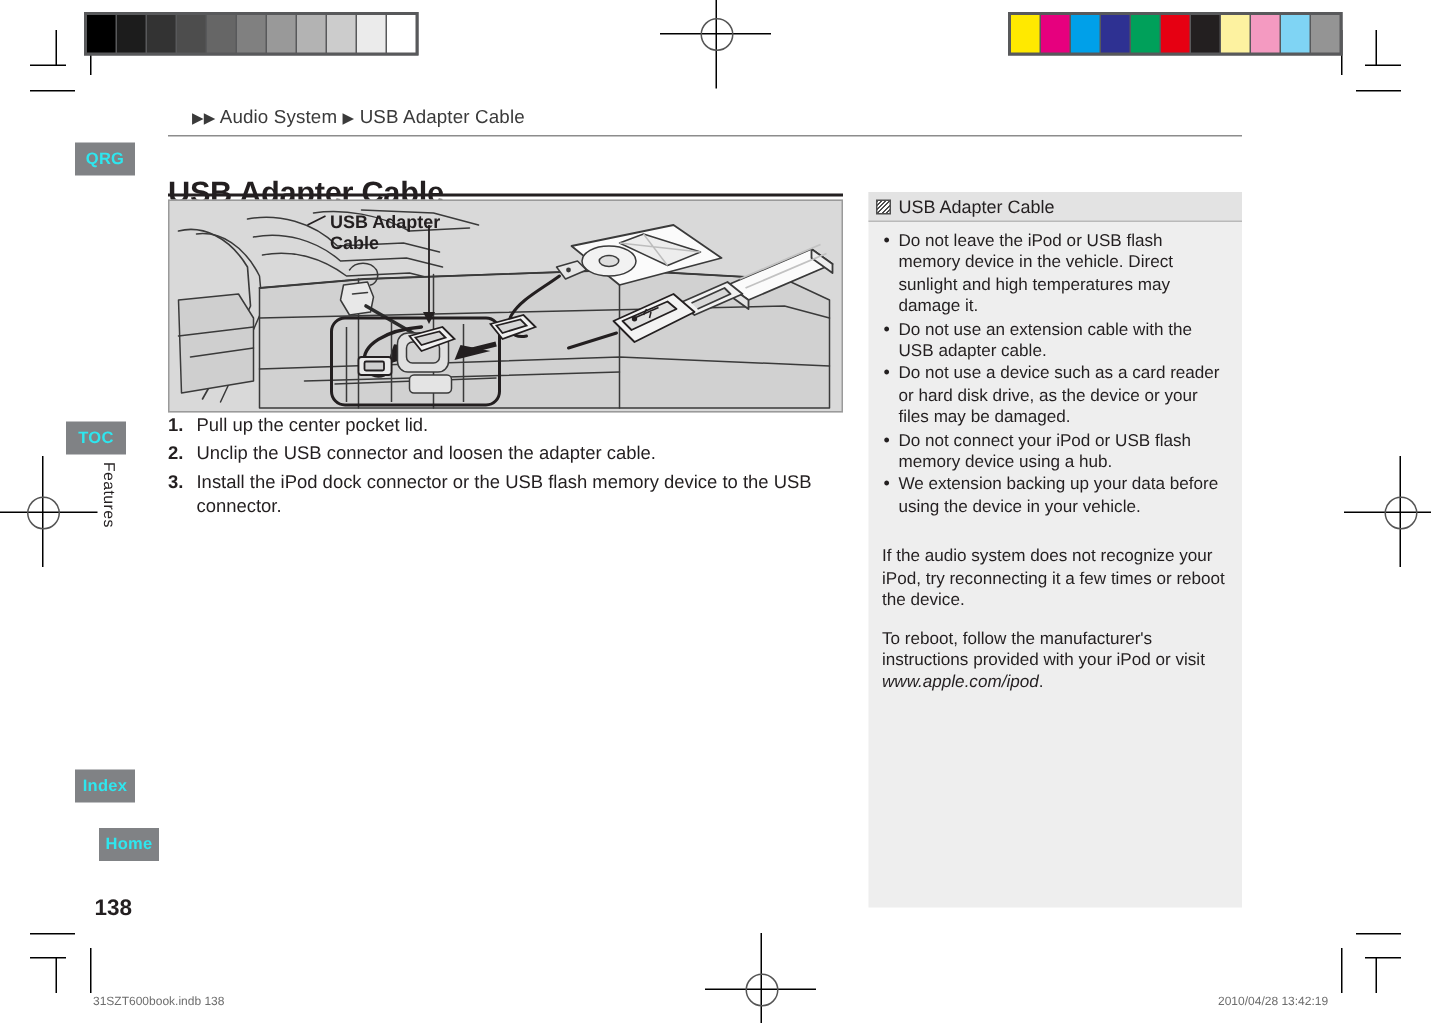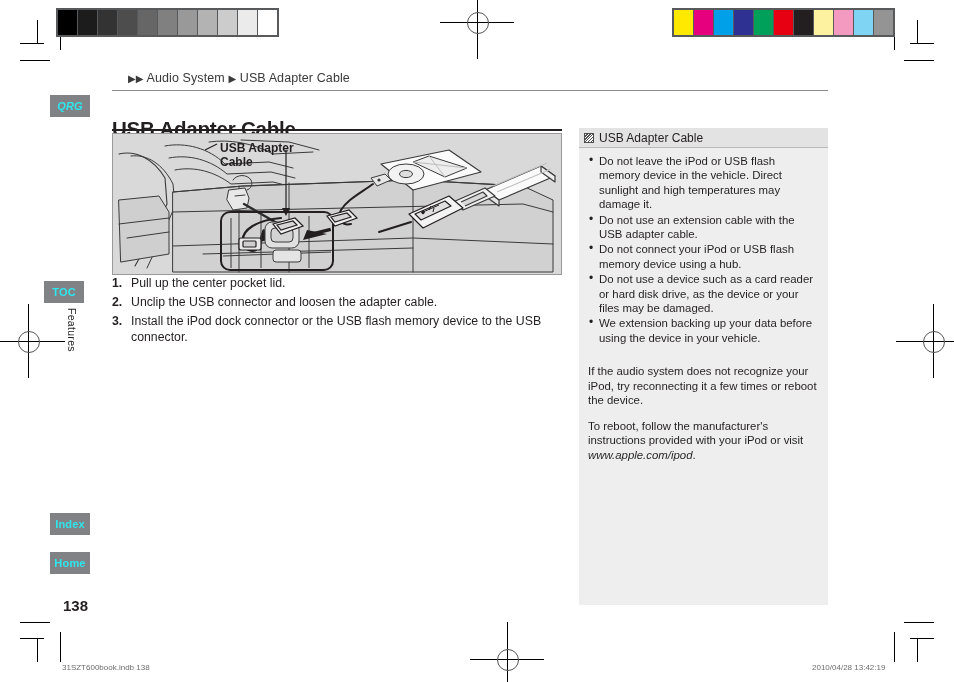--- a/index.html
+++ b/index.html
@@ -48,24 +48,24 @@
   }
 
   
   .tab {
     position: absolute; width: 40px; height: 22px;
     background: #808285; color: #2ee6ee;
     font-size: 11px; font-weight: bold;
     display: flex; align-items: center; justify-content: center;
     letter-spacing: .2px;
   }
-  #tab-qrg   { left: 50px; top: 95px; font-style: italic; }
+  #tab-qrg   { left: 50px; top: 95px; }
   #tab-toc   { left: 44px; top: 281px; }
   #tab-index { left: 50px; top: 513px; }
-  #tab-home  { left: 50px; top: 552px; }
+  #tab-home  { left: 66px; top: 552px; }
 
   .section-label {
     position: absolute; left: 66px; top: 308px;
     font-size: 10.5px; color: #231f20;
     writing-mode: vertical-rl; text-orientation: mixed;
     letter-spacing: .3px;
   }
 
   
   .figure {
@@ -360,22 +360,22 @@
 
 <aside class="note">
   <div class="note-head">
     <span class="note-icon"></span>
     <span>USB Adapter Cable</span>
   </div>
   <div class="note-body">
     <ul class="note-list">
       <li>Do not leave the iPod or USB flash memory device in the vehicle. Direct sunlight and high temperatures may damage it.</li>
       <li>Do not use an extension cable with the USB adapter cable.</li>
+      <li>Do not use a device such as a card reader or hard disk drive, as the device or your files may be damaged.</li>
       <li>Do not connect your iPod or USB flash memory device using a hub.</li>
-      <li>Do not use a device such as a card reader or hard disk drive, as the device or your files may be damaged.</li>
       <li>We extension backing up your data before using the device in your vehicle.</li>
     </ul>
     <p class="note-para">If the audio system does not recognize your iPod, try reconnecting it a few times or reboot the device.</p>
     <p class="note-para tight"><span>To reboot, follow the manufacturer's instructions provided with your iPod or visit </span><span class="url">www.apple.com/ipod</span><span>.</span></p>
   </div>
 </aside>
 
 <div class="page-num">138</div>
 <div class="footer-left">31SZT600book.indb   138</div>
 <div class="footer-right">2010/04/28   13:42:19</div>

